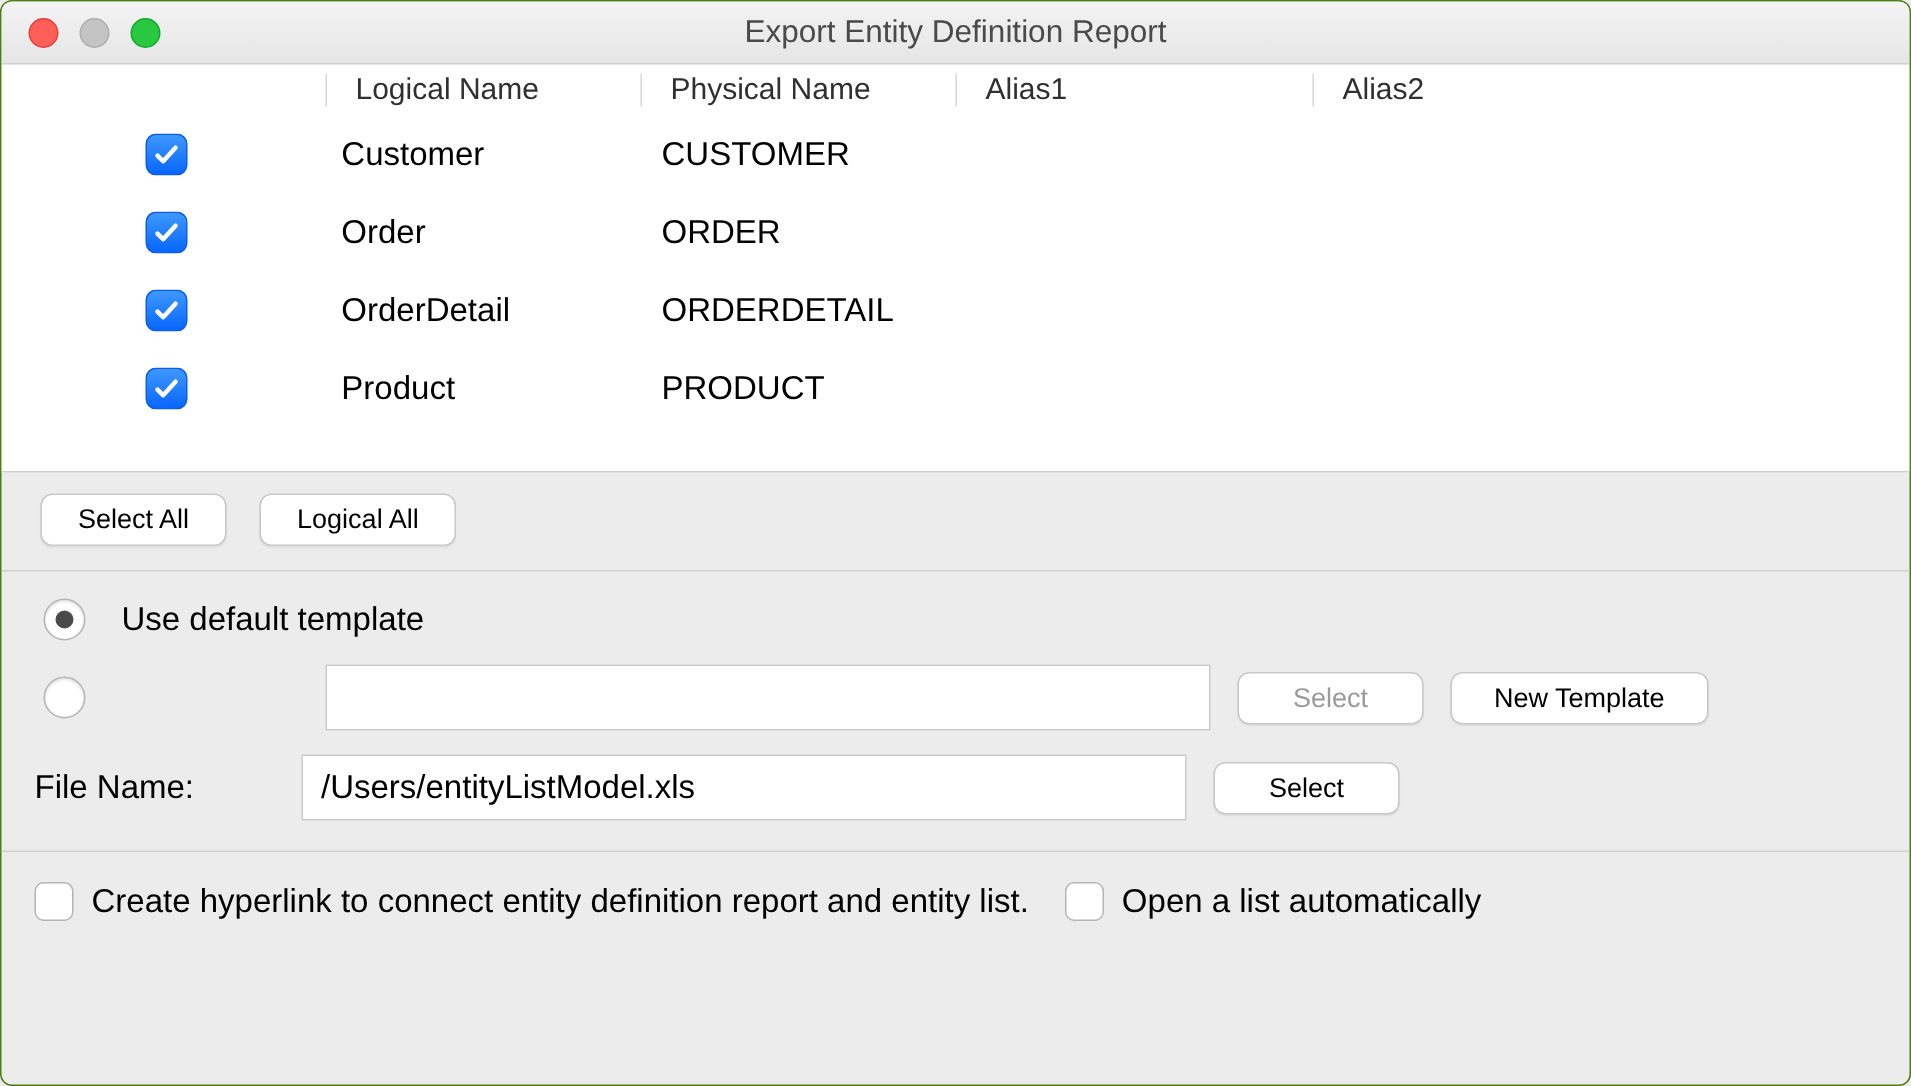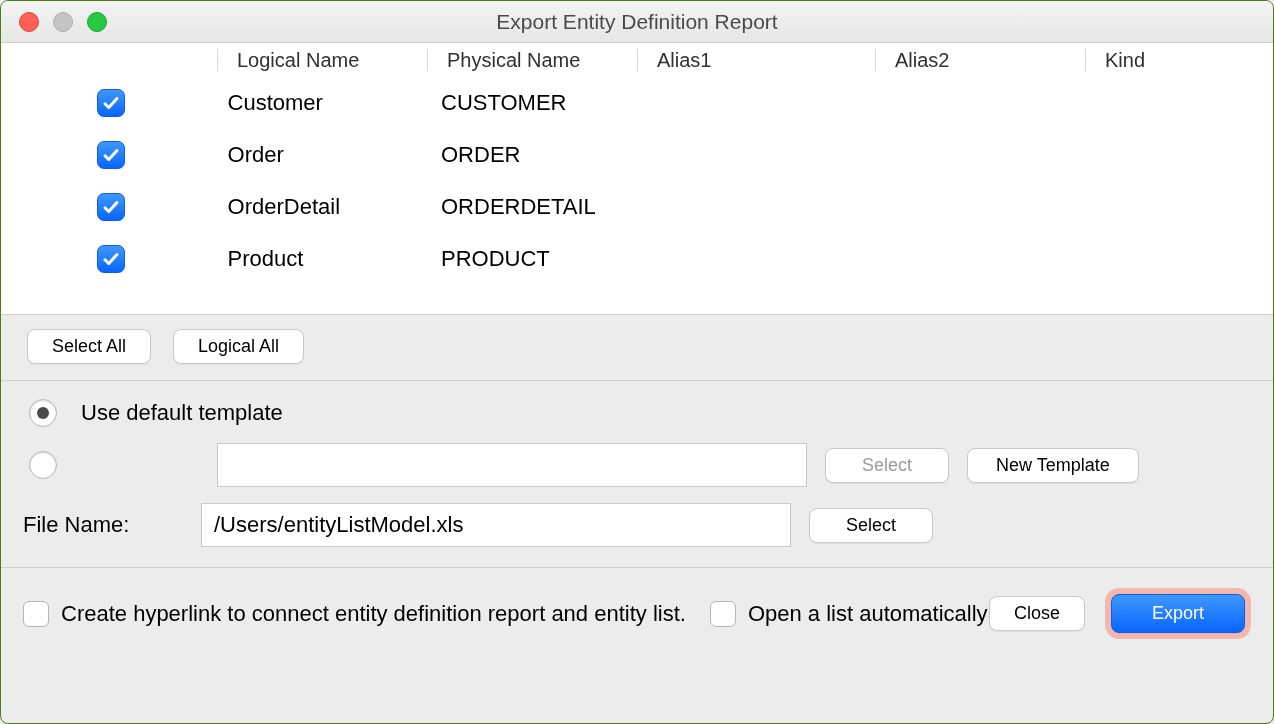--- a/index.html
+++ b/index.html
@@ -176,21 +176,20 @@
     <div class="title">Export Entity Definition Report</div>
   </div>
 
   <div class="table-pane">
     <div class="thead">
       <div class="th col-check"></div>
       <div class="th col-logical">Logical Name</div>
       <div class="th col-physical">Physical Name</div>
       <div class="th col-alias1">Alias1</div>
       <div class="th col-alias2">Alias2</div>
-      <div class="th col-kind">Kind</div>
     </div>
     <div class="tbody" id="tbody">
         <div class="tr">
           <div class="td col-check">
             <div class="chk-box">
               <svg viewBox="0 0 24 24" fill="none" stroke="white" stroke-width="4" stroke-linecap="round" stroke-linejoin="round">
                 <polyline points="4 13 9 18 20 6"></polyline>
               </svg>
             </div>
           </div>
@@ -283,21 +282,15 @@
     <div class="left-checks">
       <div class="chk-row">
         <div class="plain-chk"></div>
         <span>Create hyperlink to connect entity definition report and entity list.</span>
       </div>
       <div class="chk-row">
         <div class="plain-chk"></div>
         <span>Open a list automatically</span>
       </div>
     </div>
-    <div class="right-buttons">
-      <button class="btn">Close</button>
-      <div class="focus-ring">
-        <button class="btn primary">Export</button>
-      </div>
-    </div>
   </div>
 
 </div>
 
 </body></html>

